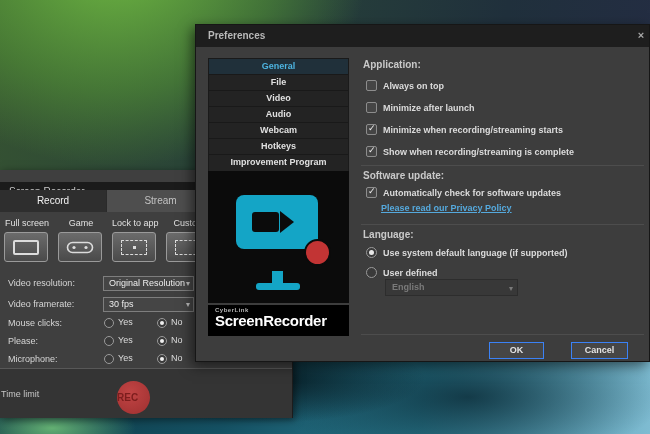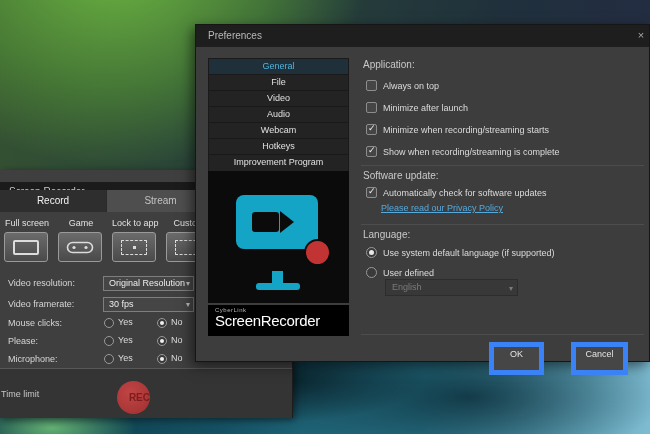--- a/index.html
+++ b/index.html
@@ -43,25 +43,25 @@
     border:1px solid #7e7e7e; font-size:9px; color:#ececec; line-height:13px; padding-left:5px; cursor:pointer; }
   .sdrop .caret { position:absolute; right:3px; top:0; font-size:8px; color:#bdbdbd; }
   .radio { display:inline-block; width:10px; height:10px; border:1px solid #9a9a9a; border-radius:50%;
     background:#3a3a3a; position:absolute; top:2px; cursor:pointer; }
   .radio.on::after { content:""; position:absolute; left:2px; top:2px; width:4px; height:4px; border-radius:50%; background:#efefef; }
   .rlabel { position:absolute; top:1px; font-size:9px; color:#dcdcdc; }
   .rec-footer { position:absolute; left:0; top:198px; width:100%; height:50px; background:#343434; border-top:1px solid #585858; }
   .tl { position:absolute; left:1px; top:20px; font-size:9px; color:#c6c6c6; }
   .rec-btn { position:absolute; left:117px; top:12px; width:33px; height:33px; border-radius:50%;
     background:radial-gradient(circle at 40% 35%, #c14444, #9e3030); border:none; color:#7c1d1d;
-    font-size:10px; font-weight:bold; text-align:right; line-height:33px; cursor:pointer; }
+    font-size:10px; font-weight:bold; text-align:left; line-height:33px; cursor:pointer; }
 
   
   .dialog { position:absolute; left:195px; top:24px; width:455px; height:338px; background:#3d3d3d;
-    z-index:2; border:1px solid #161616; box-shadow:-3px 4px 12px rgba(0,0,0,.55); }
+    z-index:2; border:1px solid #161616; box-shadow:-3px 4px 12px rgba(0,0,0,.55);font-weight:bold; }
   .dlg-titlebar { position:absolute; left:0; top:0; width:100%; height:22px; background:#1e1e1e; }
   .dlg-title { position:absolute; left:12px; top:5px; font-size:10px; color:#b9b9b9; }
   .dlg-close { position:absolute; right:2px; top:4px; font-size:11px; color:#a8a8a8; width:12px; text-align:center; cursor:pointer; }
   .nav { position:absolute; left:12px; top:33px; width:141px; background:#232323; border:1px solid #1a1a1a; }
   .nav-item { height:16px; line-height:15px; text-align:center; font-size:9px; color:#e0e0e0;
     border-bottom:1px solid #191919; cursor:pointer; }
   .nav-item:last-child { border-bottom:none; }
   .nav-item.sel { color:#4db4e0; background:#20303a; }
   .logo-sq { position:absolute; left:12px; top:146px; width:141px; height:132px; background:#0b0b0b; }
   .monitor { position:absolute; left:28px; top:24px; width:82px; height:54px; background:#14a5c6; border-radius:8px; }
@@ -82,21 +82,21 @@
   .cb .mark { position:absolute; left:1px; top:-2px; font-size:9px; color:#f0f0f0; }
   .cblabel { position:absolute; left:17px; top:1px; font-size:9px; color:#dcdcdc; white-space:nowrap; }
   .divider { position:absolute; left:165px; width:283px; height:1px; background:#2c2c2c; border-bottom:1px solid #4d4d4d; }
   .plink { position:absolute; left:185px; font-size:9px; color:#55a9dd; text-decoration:underline; white-space:nowrap; cursor:pointer; }
   .dradio { position:absolute; width:11px; height:11px; border:1px solid #9a9a9a; border-radius:50%; background:#3a3a3a; cursor:pointer; }
   .dradio.on::after { content:""; position:absolute; left:2px; top:2px; width:5px; height:5px; border-radius:50%; background:#e8e8e8; }
   .drlabel { position:absolute; font-size:9px; color:#dcdcdc; white-space:nowrap; }
   .ddrop { position:absolute; left:180px; top:254px; width:133px; height:17px; background:#383838;
     border:1px solid #2d2d2d; font-size:9px; color:#7a7a7a; line-height:15px; padding-left:6px;margin-left:9px; }
   .ddrop .caret { position:absolute; right:4px; top:1px; font-size:8px; color:#7a7a7a; }
-  .btn { position:absolute; top:317px; height:33px; background:#464646; border:5px solid #3b82f6;
+  .btn { position:absolute; top:317px; height:17px; background:#464646; border:1px solid #3b82f6;
     font-size:9px; color:#e3e3e3; text-align:center; line-height:15px; cursor:pointer; }
 </style>
 </head>
 <body>
 
 <div class="screen">
   <div class="sky"></div>
   <div class="water"></div>
 
   <div class="recorder">

